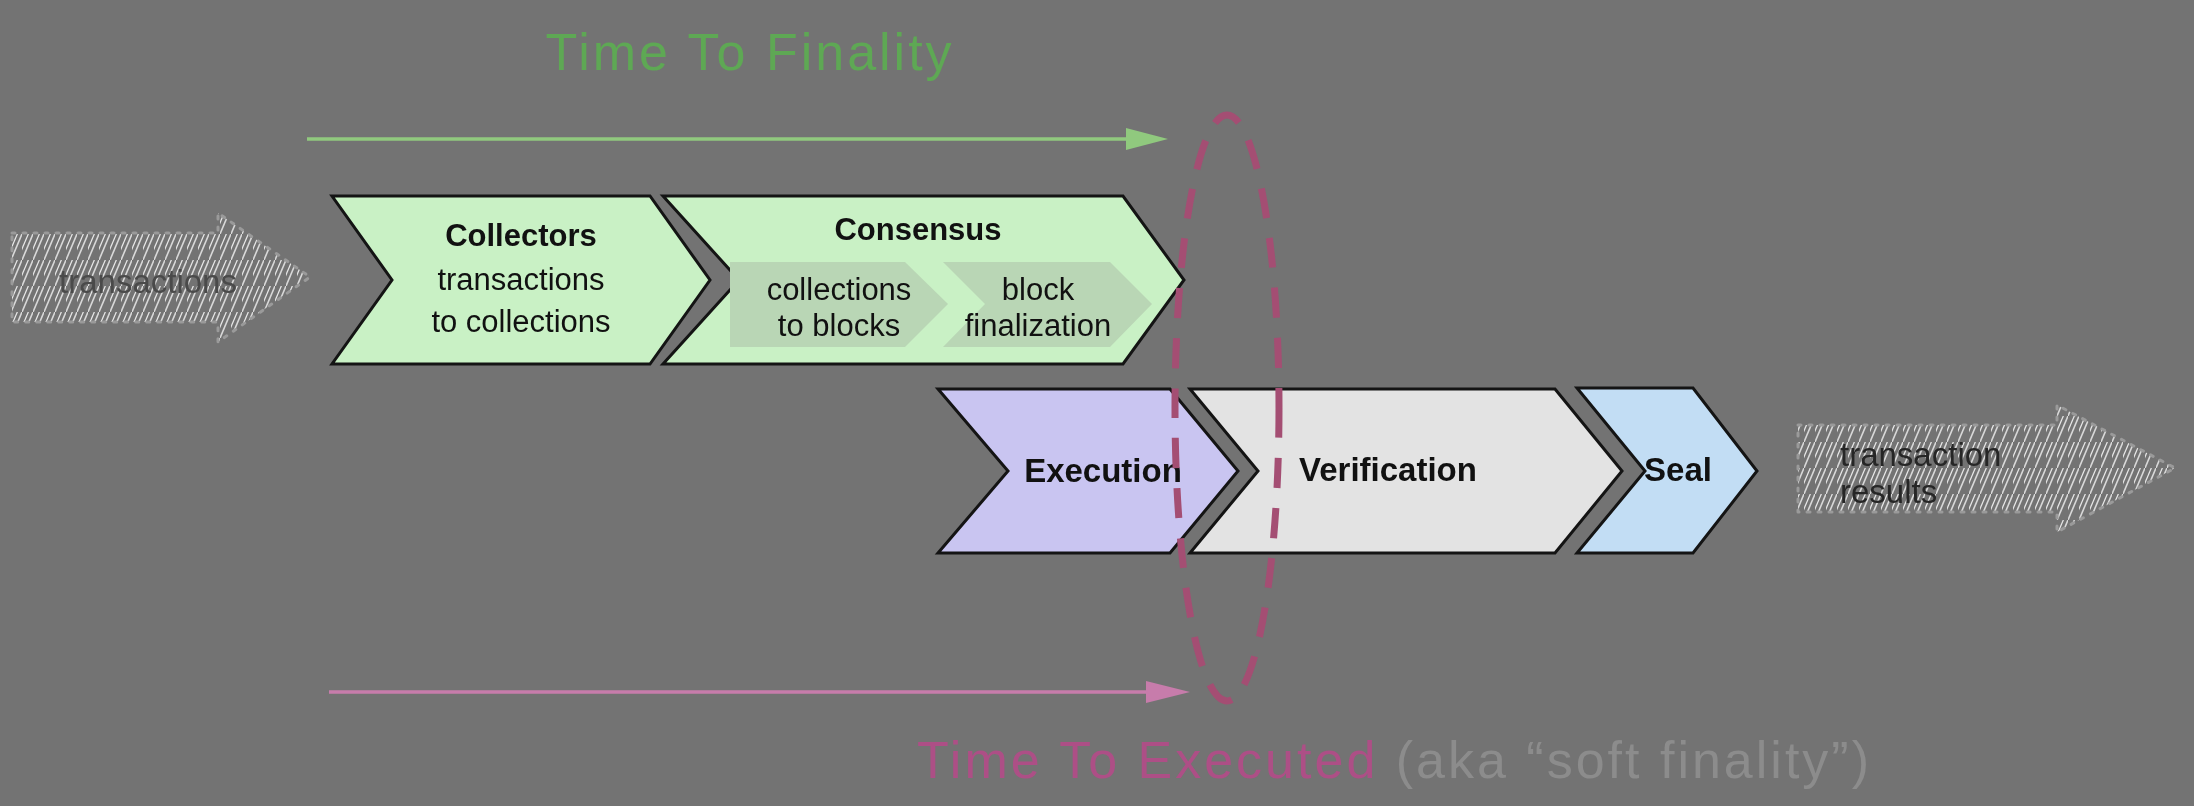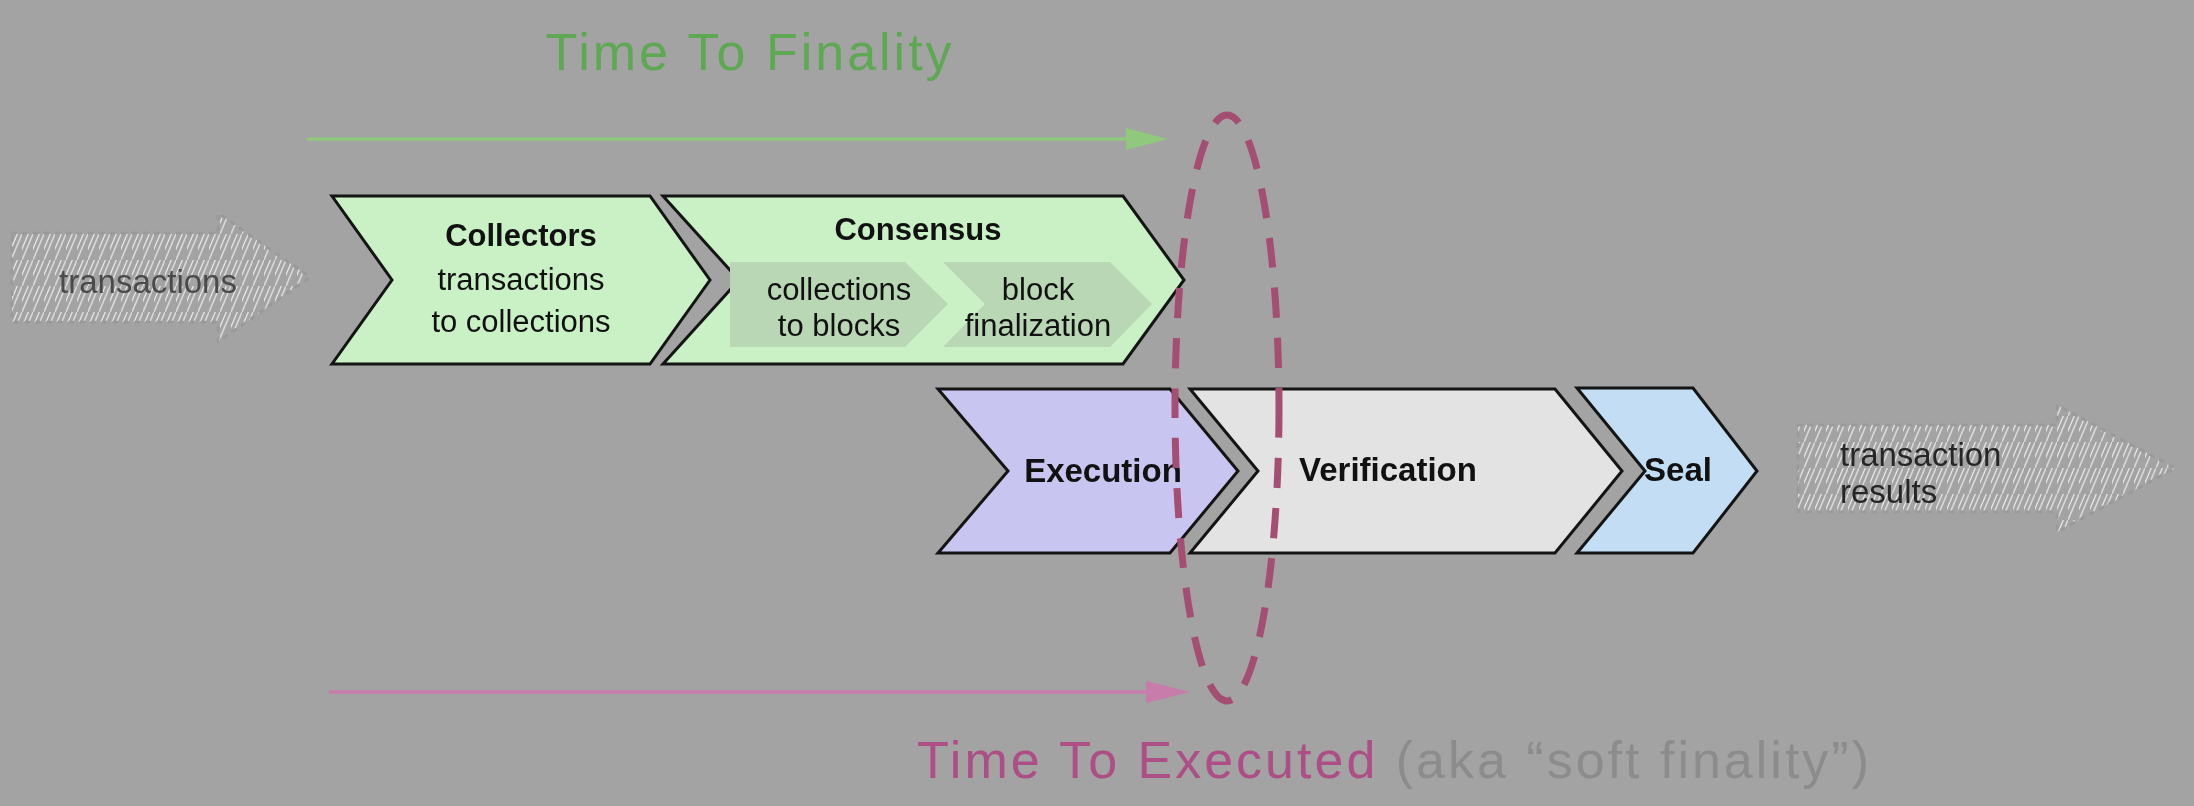--- a/index.html
+++ b/index.html
@@ -1,20 +1,20 @@
 <!DOCTYPE html>
 <html><head>
 <meta charset="utf-8">
 <style>
   html, body { margin: 0; padding: 0; background: #ffffff; }
   #canvas {
     position: relative;
     width: 2194px;
     height: 806px;
-    background: #a3a3a3;
+    background: #737373;
     overflow: hidden;
     font-family: "Liberation Sans", sans-serif;
   }
   svg { display: block; }
   .stage-shape { stroke: #141414; stroke-width: 3; stroke-linejoin: miter; }
   .sub-shape   { stroke: none; }
   .stage-title {
     font-family: "Liberation Sans", sans-serif;
     font-weight: bold; font-size: 31px; fill: #111111;
     text-anchor: middle;

